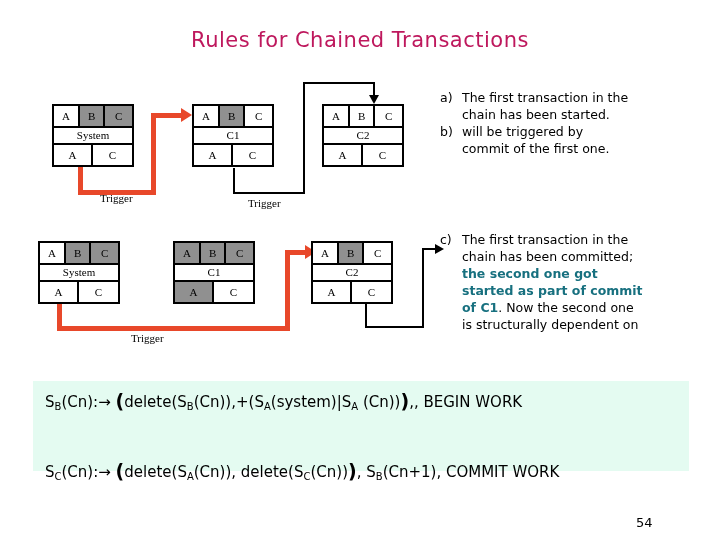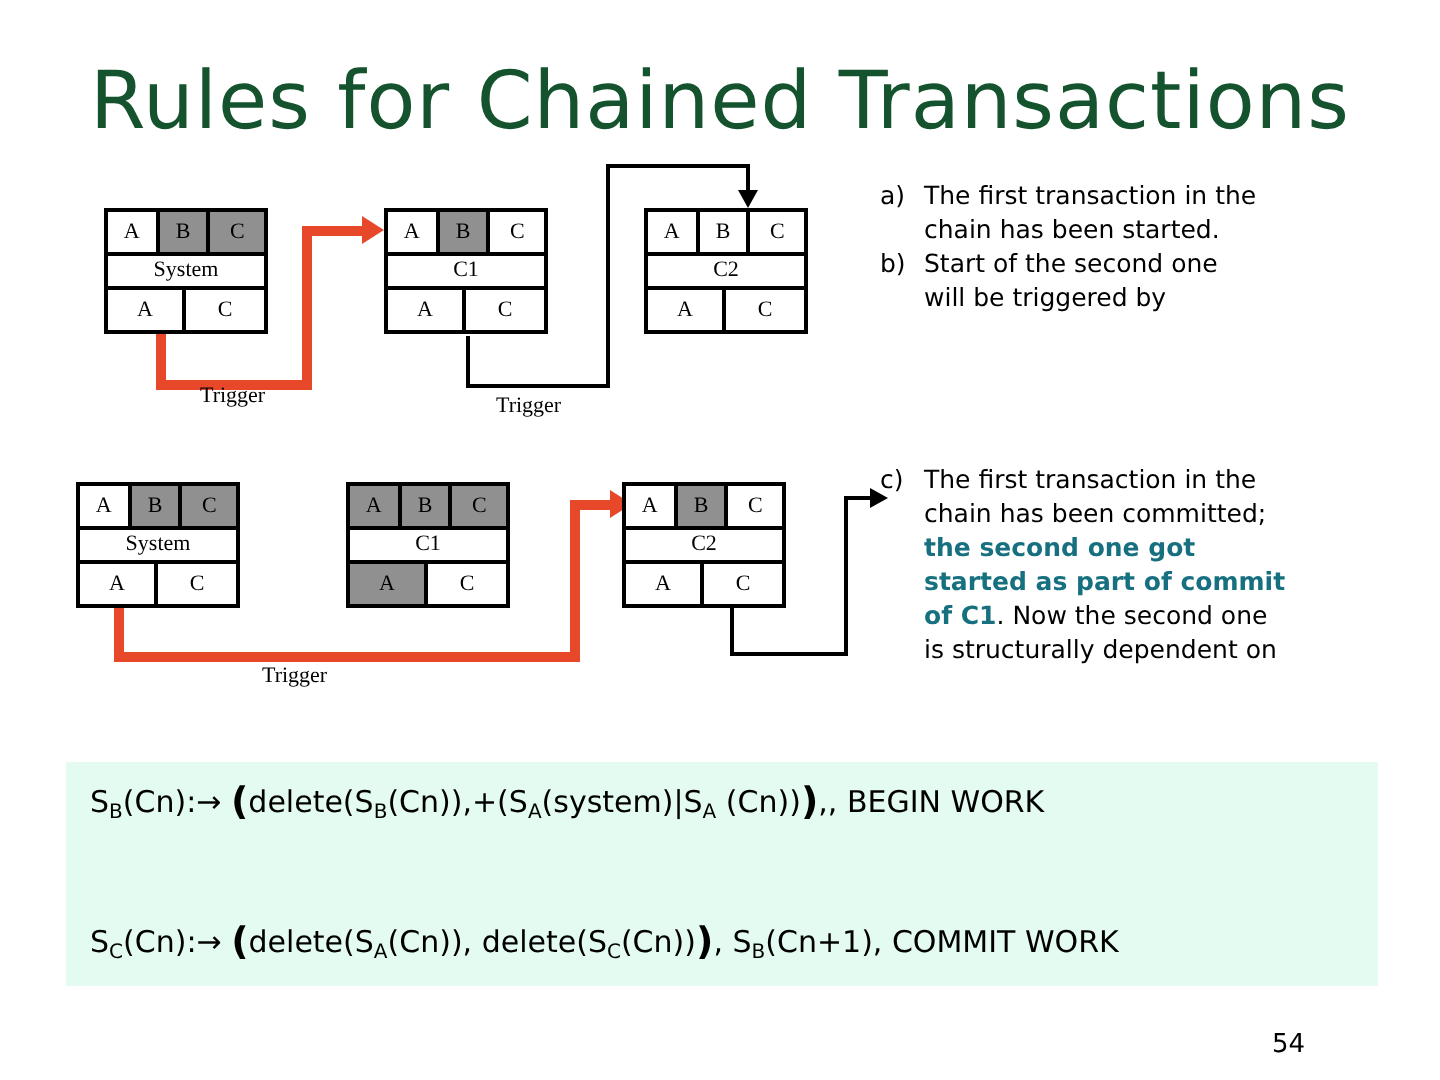--- a/index.html
+++ b/index.html
@@ -20,23 +20,23 @@
     height: 540px;
   }
 
   
   #slide-title {
     position: absolute;
     left: 0;
     top: 28px;
     width: 720px;
     text-align: center;
-    font-size: 40px;
+    font-size: 21px;
     letter-spacing: 0.5px;
-    color: #14532d;
+    color: #be185d;
     font-family: "DejaVu Sans", sans-serif;
     font-weight: 400;
     white-space: nowrap;
   }
 
   
   .txblock {
     position: absolute;
     border: 2px solid #000;
     background: #ffffff;
@@ -126,21 +126,21 @@
     color: #17707f;
     font-weight: bold;
   }
 
   
   #formula-panel {
     position: absolute;
     left: 33px;
     top: 381px;
     width: 656px;
-    height: 112px;
+    height: 90px;
     background: #e4fbf1;
   }
   .formula {
     position: absolute;
     left: 12px;
     font-family: "DejaVu Sans", sans-serif;
     font-size: 15px;
     color: #000;
     white-space: nowrap;
   }
@@ -298,22 +298,22 @@
     <div class="note-item">
       <div class="note-marker">a)</div>
       <div class="note-text">
         <div>The first transaction in the</div>
         <div>chain has been started.</div>
       </div>
     </div>
     <div class="note-item">
       <div class="note-marker">b)</div>
       <div class="note-text">
-        <div>Start of the second one</div>
         <div>will be triggered by</div>
+        <div>commit of the first one.</div>
       </div>
     </div>
   </div>
 
   <div class="notes" style="left:440px; top:231px; width:272px;">
     <div class="note-item">
       <div class="note-marker">c)</div>
       <div class="note-text">
         <div>The first transaction in the</div>
         <div>chain has been committed;</div>

